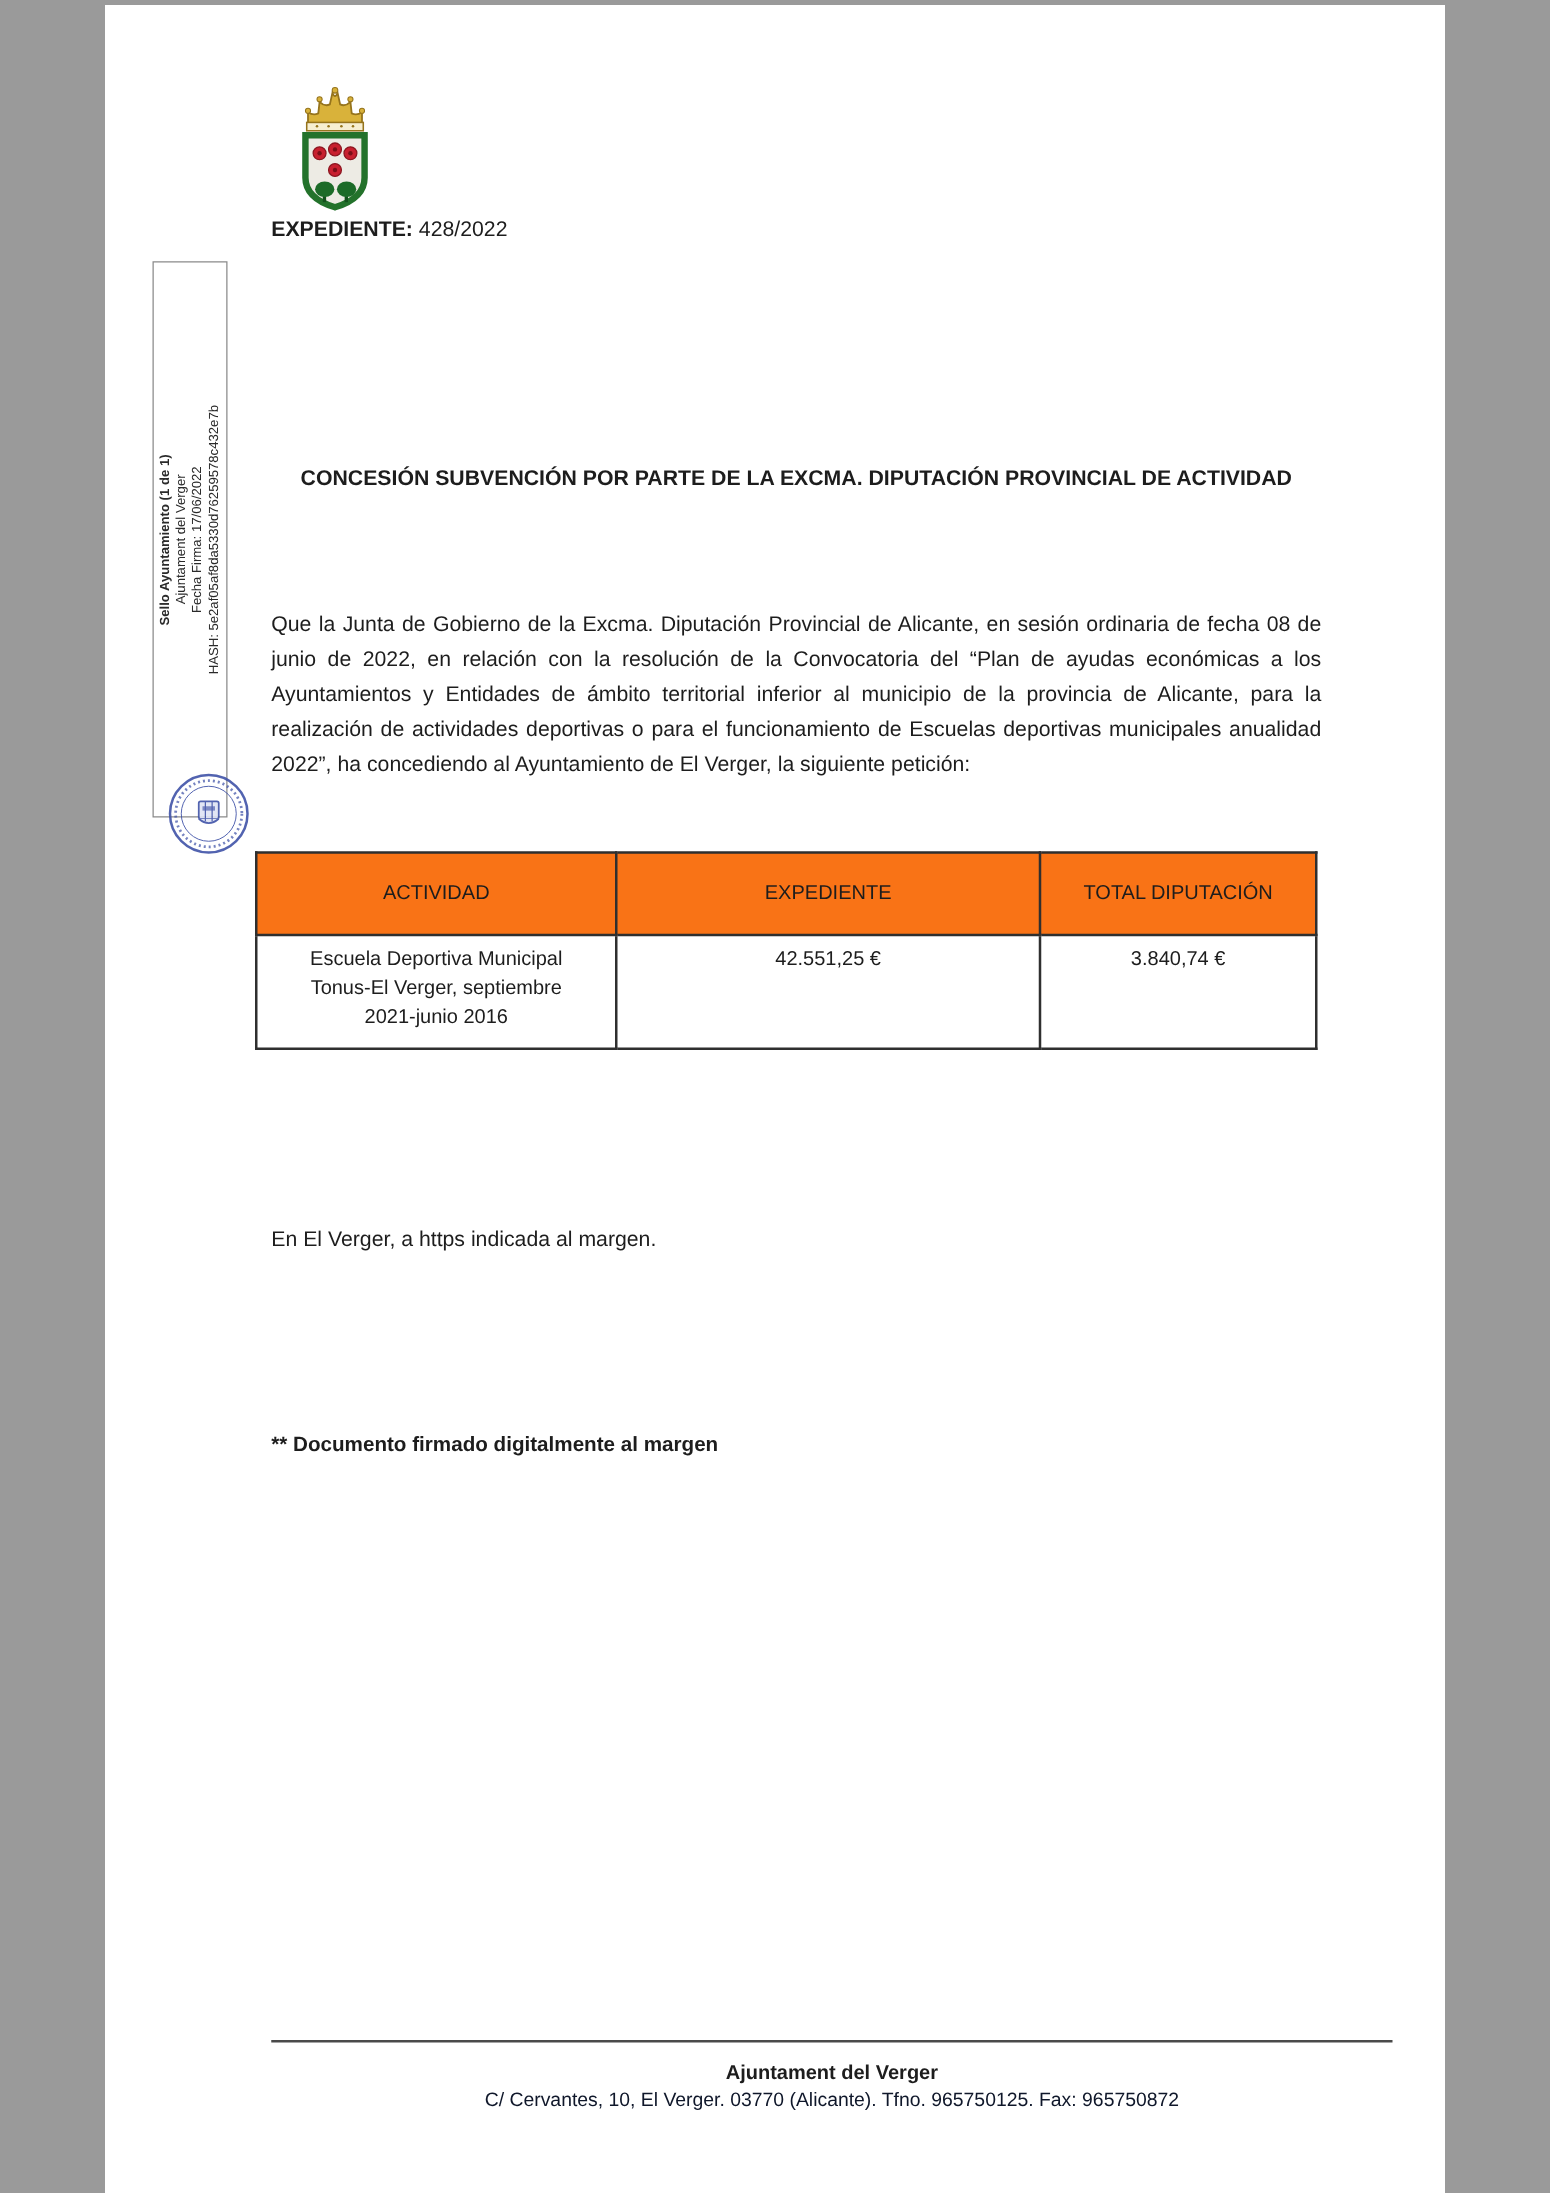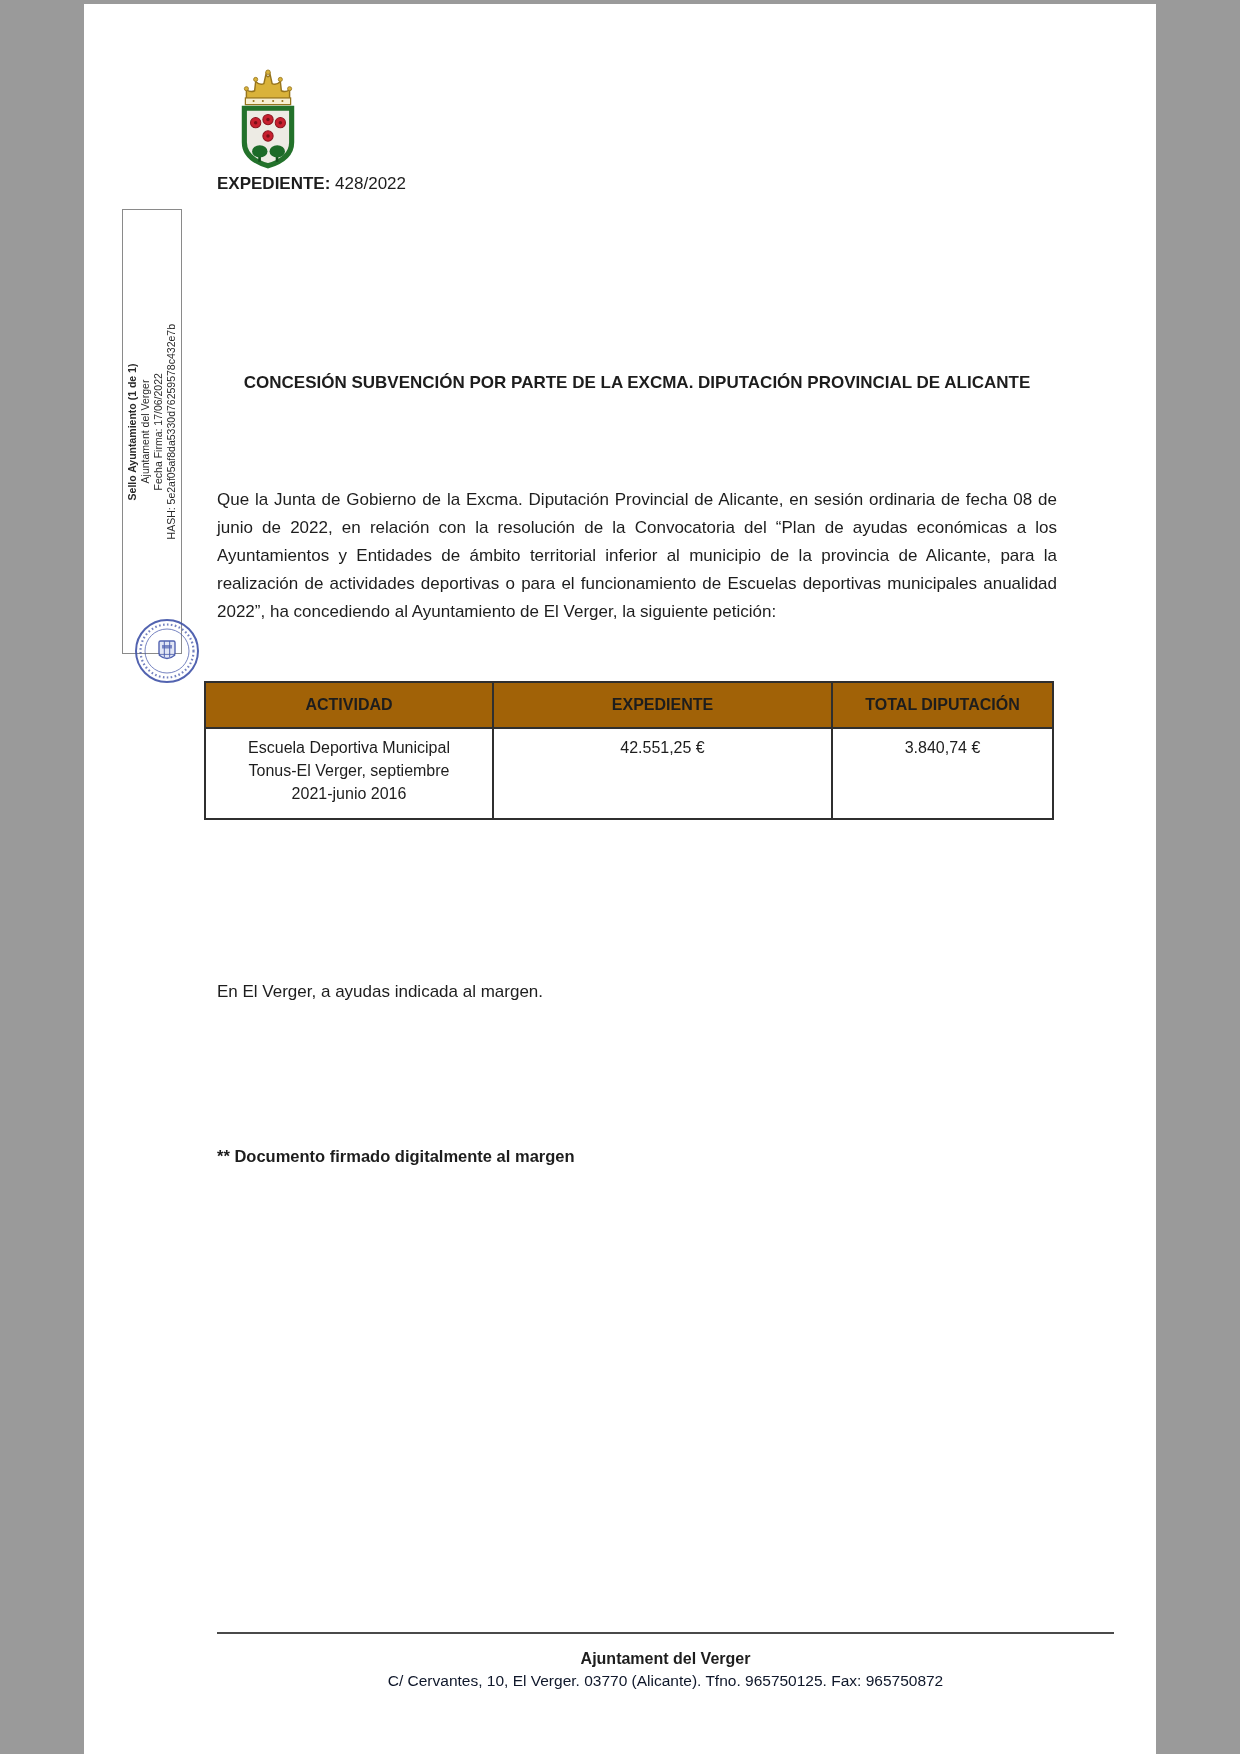--- a/index.html
+++ b/index.html
@@ -27,22 +27,22 @@
   .doc-title{position:absolute;left:133px;top:278px;width:840px;text-align:center;
     font-size:20px;font-weight:bold;letter-spacing:.5px;}
   .doc-heading{position:absolute;left:133px;top:366px;width:840px;text-align:center;
     font-size:17px;font-weight:bold;line-height:26px;}
   .body-par{position:absolute;left:133px;top:482px;width:840px;
     font-size:17px;line-height:28px;text-align:justify;}
   
   .grant-table{position:absolute;left:120px;top:677px;width:848px;border-collapse:collapse;
     table-layout:fixed;}
   .grant-table th,.grant-table td{border:2px solid #2f2f2f;}
-  .grant-table th{background:#a16207;font-size:16px;font-weight:bold;height:28px;
-    text-align:center;padding:8px 4px;}
+  .grant-table th{background:#f97316;font-size:16px;font-weight:normal;height:28px;
+    text-align:center;padding:18px 4px;}
   .grant-table td{font-size:16px;line-height:23px;text-align:center;vertical-align:top;
     padding:7px 26px 10px;height:72px;}
   .col-a{width:288px;}.col-b{width:339px;}.col-c{width:221px;}
   .closing{position:absolute;left:133px;top:978px;font-size:17px;}
   .sig-note{position:absolute;left:133px;top:1143px;width:840px;text-align:left;
     font-size:16.5px;font-weight:bold;}
   
   .barcode{position:absolute;left:1120px;top:1045px;width:63px;height:592px;overflow:hidden;}
   .barcode div{width:100%;}
   .barcode .bar{background:#161616;}
@@ -113,21 +113,21 @@
     <circle cx="35" cy="35" r="31" fill="none" stroke="#4053a8" stroke-width="2"></circle>
     <circle cx="35" cy="35" r="22" fill="none" stroke="#4053a8" stroke-width="0.8"></circle>
     <circle cx="35" cy="35" r="26.5" fill="none" stroke="#4053a8" stroke-width="2.2" stroke-dasharray="1.6 2.4" opacity="0.8"></circle>
     <rect x="27" y="25" width="16" height="14" rx="1.5" fill="#dfe4f4" stroke="#4053a8" stroke-width="1.4"></rect>
     <path d="M27 39 Q35 46 43 39" fill="#dfe4f4" stroke="#4053a8" stroke-width="1.4"></path>
     <line x1="32.3" y1="25" x2="32.3" y2="41" stroke="#4053a8" stroke-width="1"></line>
     <line x1="37.7" y1="25" x2="37.7" y2="41" stroke="#4053a8" stroke-width="1"></line>
     <rect x="30" y="29" width="10" height="3.5" fill="#4053a8" opacity="0.7"></rect>
   </svg>
 
-  <div class="doc-heading">CONCESIÓN SUBVENCIÓN POR PARTE DE LA EXCMA. DIPUTACIÓN PROVINCIAL DE ALICANTE</div>
+  <div class="doc-heading">CONCESIÓN SUBVENCIÓN POR PARTE DE LA EXCMA. DIPUTACIÓN PROVINCIAL DE ACTIVIDAD</div>
 
   <div class="body-par">Que la Junta de Gobierno de la Excma. Diputación Provincial de Alicante, en sesión ordinaria de fecha 08 de junio de 2022, en relación con la resolución de la Convocatoria del “Plan de ayudas económicas a los Ayuntamientos y Entidades de ámbito territorial inferior al municipio de la provincia de Alicante, para la realización de actividades deportivas o para el funcionamiento de Escuelas deportivas municipales anualidad 2022”, ha concediendo al Ayuntamiento de El Verger, la siguiente petición:</div>
 
   <table class="grant-table">
     <colgroup>
         <col class="col-a">
         <col class="col-b">
         <col class="col-c">
       </colgroup>
     <thead>
@@ -139,21 +139,21 @@
     </thead>
     <tbody>
       <tr>
         <td>Escuela Deportiva Municipal Tonus-El Verger, septiembre 2021-junio 2016</td>
         <td>42.551,25 €</td>
         <td>3.840,74 €</td>
       </tr>
     </tbody>
   </table>
 
-  <div class="closing">En El Verger, a ayudas indicada al margen.</div>
+  <div class="closing">En El Verger, a https indicada al margen.</div>
 
   <div class="sig-note">** Documento firmado digitalmente al margen</div>
 
   <div class="barcode">
       <div class="bar" style="height: 12px;"></div>
       <div style="height: 5px;"></div>
       <div class="bar" style="height: 8px;"></div>
       <div style="height: 4px;"></div>
       <div class="bar" style="height: 4px;"></div>
       <div style="height: 6px;"></div>

